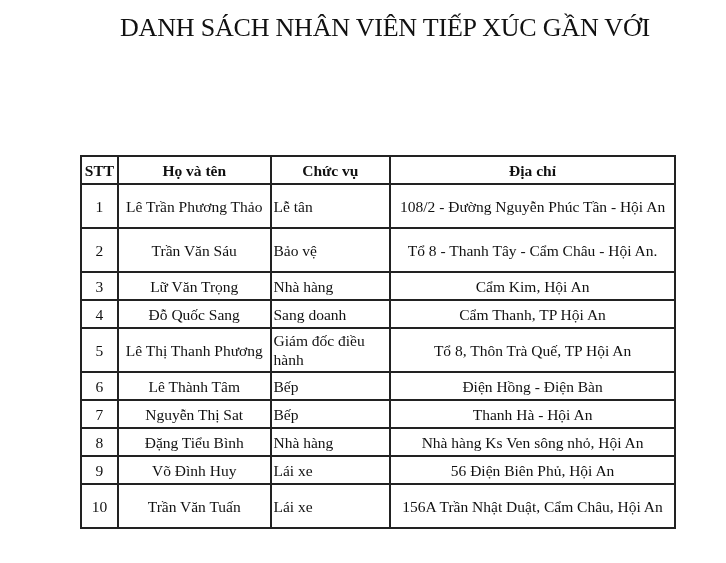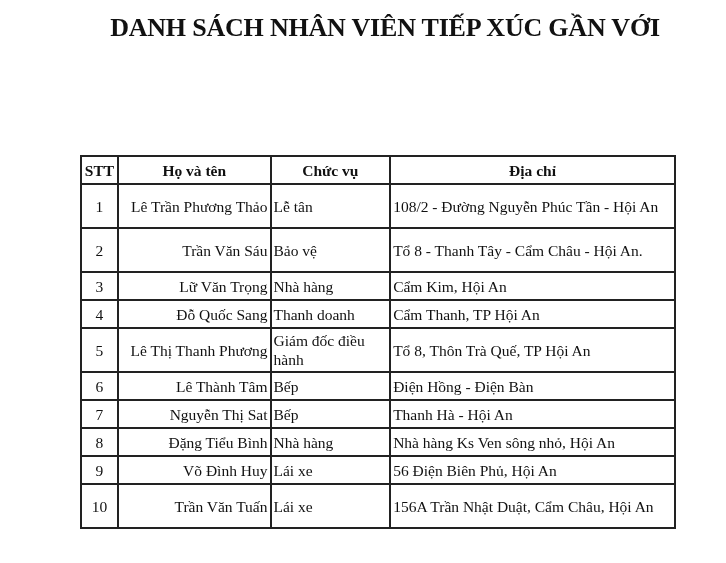--- a/index.html
+++ b/index.html
@@ -14,21 +14,21 @@
       overflow: hidden;
       font-family: "Liberation Serif", "DejaVu Serif", serif;
       color: #111111;
     }
     .title {
       position: absolute;
       left: 70px;
       top: 12px;
       width: 630px;
       text-align: center;
-      font-weight: bold;
+      font-weight: normal;
       font-size: 26px;
       line-height: 32px;
       letter-spacing: -0.2px;
     }
     .title span { display: block; }
     table.list {
       position: absolute;
       left: 80px;
       top: 155px;
       width: 596px;
@@ -44,23 +44,23 @@
     table.list th {
       font-weight: bold;
       text-align: center;
       height: 24px;
     }
     col.c-stt { width: 37px; }
     col.c-name { width: 153px; }
     col.c-pos { width: 120px; }
     col.c-addr { width: 286px; }
     td.stt { text-align: center; }
-    td.name { text-align: right; }
+    td.name { text-align: center; }
     td.pos { text-align: left; }
-    td.addr { }
+    td.addr { text-align: center; }
     tr.r1 td { height: 24px; }
     tr.r2 td { height: 40px; }
   </style>
 </head>
 <body>
 
 <div class="title">
   <span>DANH SÁCH NHÂN VIÊN TIẾP XÚC GẦN VỚI</span>
 </div>
 
@@ -94,21 +94,21 @@
     </tr>
     <tr class="r1">
       <td class="stt">3</td>
       <td class="name">Lữ Văn Trọng</td>
       <td class="pos">Nhà hàng</td>
       <td class="addr">Cẩm Kim, Hội An</td>
     </tr>
     <tr class="r1">
       <td class="stt">4</td>
       <td class="name">Đỗ Quốc Sang</td>
-      <td class="pos">Thanh doanh</td>
+      <td class="pos">Sang doanh</td>
       <td class="addr">Cẩm Thanh, TP Hội An</td>
     </tr>
     <tr class="r2">
       <td class="stt">5</td>
       <td class="name">Lê Thị Thanh Phương</td>
       <td class="pos">Giám đốc điều hành</td>
       <td class="addr">Tổ 8, Thôn Trà Quế, TP Hội An</td>
     </tr>
     <tr class="r1">
       <td class="stt">6</td>

